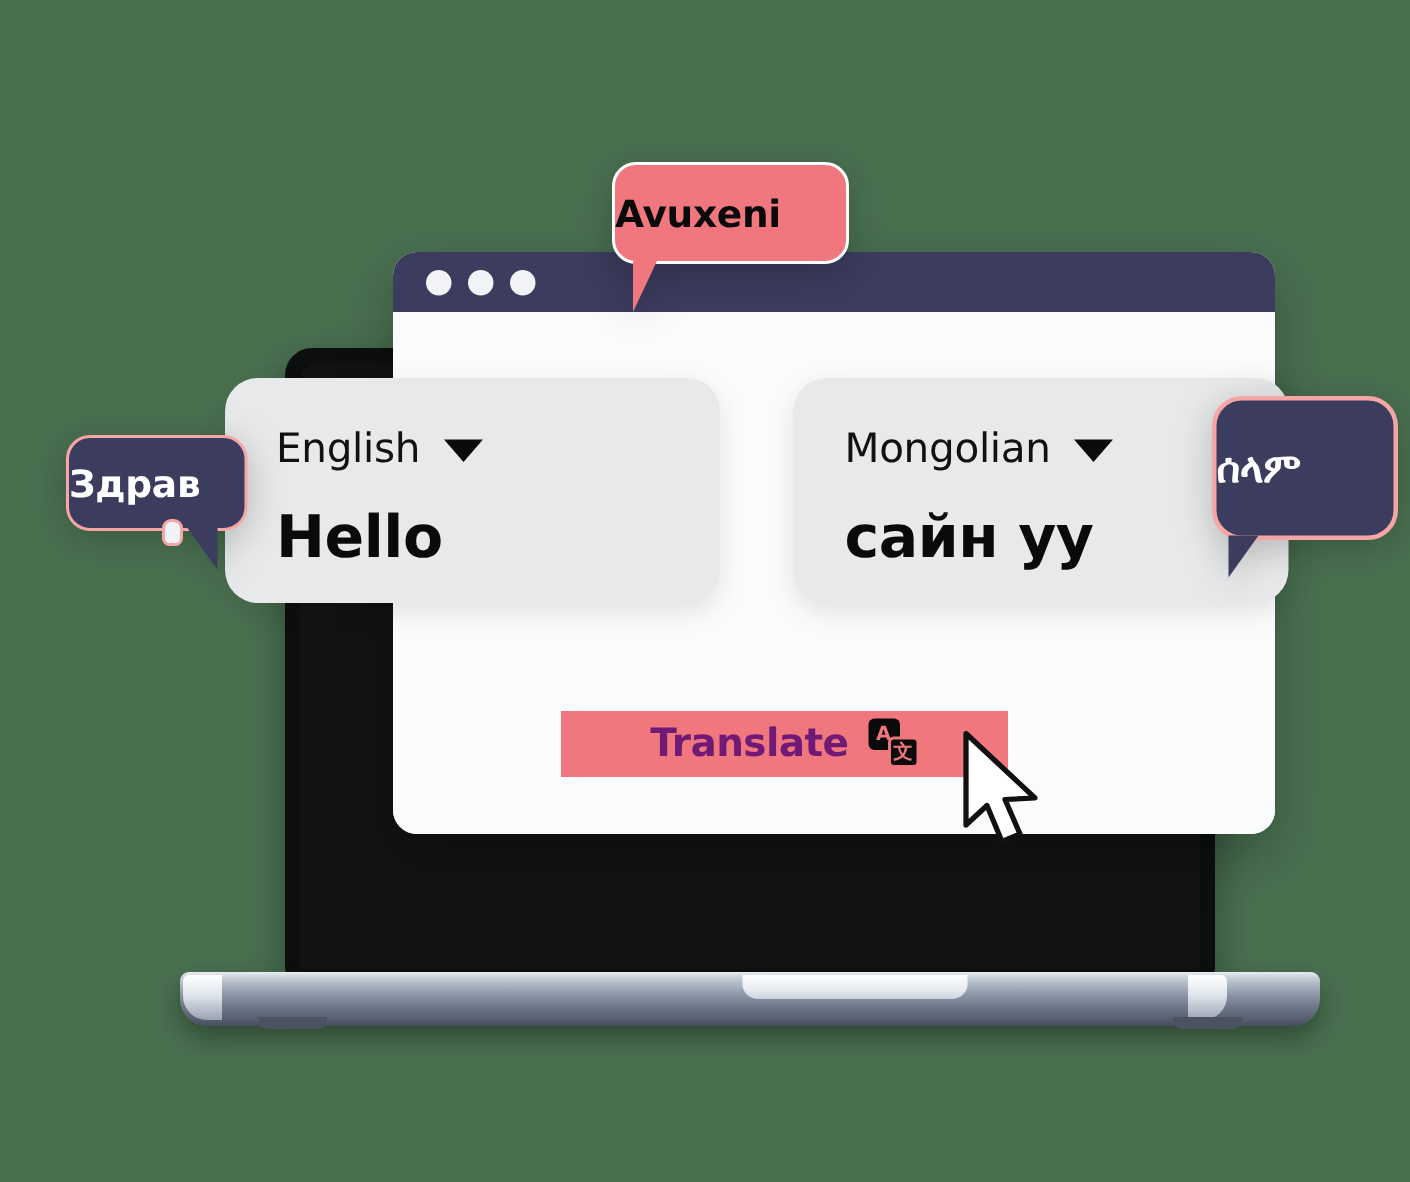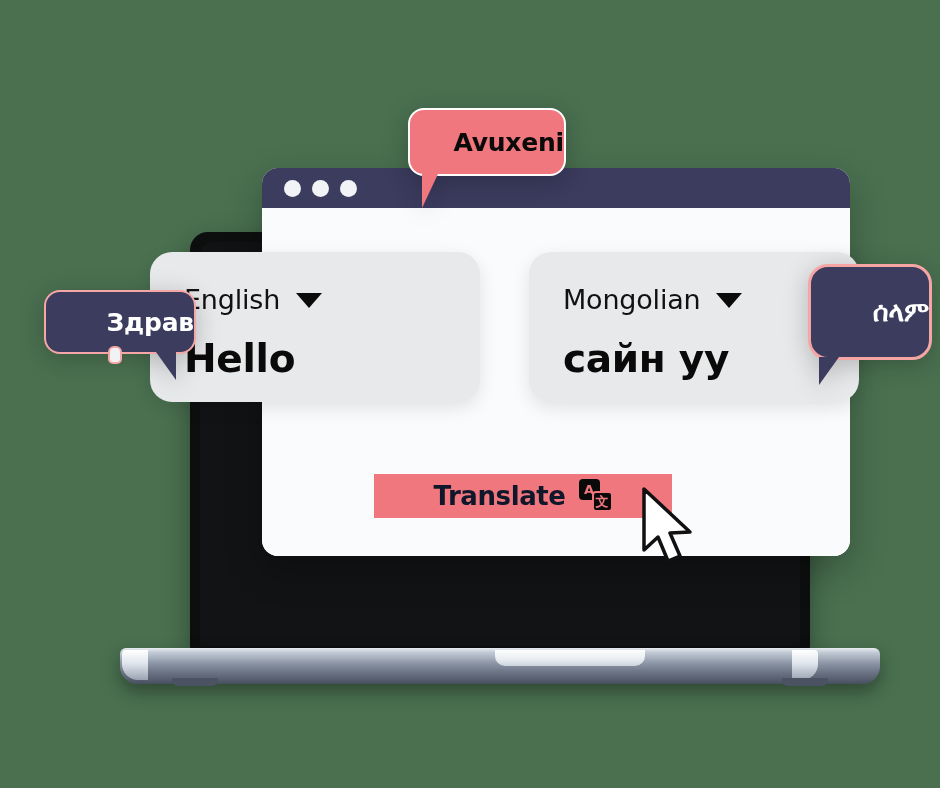--- a/index.html
+++ b/index.html
@@ -182,21 +182,21 @@
     background: #f1777f;
     display: flex;
     align-items: center;
     justify-content: center;
     gap: 13px;
     cursor: pointer;
   }
   .translate-label {
     font-size: 26px;
     font-weight: 700;
-    color: #0f172a;
+    color: #701a75;
     letter-spacing: -0.4px;
   }
   .translate-icon { position: relative; width: 34px; height: 34px; }
   .translate-icon .sq {
     position: absolute;
     background: #0a0a0a;
     border-radius: 4px;
     color: #f1777f;
     font-size: 13px;
     font-weight: 700;
@@ -217,21 +217,21 @@
     width: 58px;
     height: 82px;
     pointer-events: none;
   }
 
   
   .bubble {
     position: absolute;
     display: flex;
     align-items: center;
-    justify-content: flex-end;
+    justify-content: flex-start;
     border-radius: 16px;
     white-space: nowrap;
     filter: drop-shadow(0 5px 12px rgba(0,0,0,0.22));
   }
   .bubble .btext {
     font-weight: 700;
     letter-spacing: -0.2px;
     position: relative;
     z-index: 2;
   }
@@ -250,21 +250,21 @@
   #bubble-avuxeni .btext { font-size: 25px; color: #0a0a0a; }
   #bubble-avuxeni .tail {
     left: 12px; bottom: -34px;
     border-left: 16px solid #f1777f;
     border-bottom: 34px solid transparent;
     border-right: 12px solid transparent;
   }
 
   
   #bubble-zdrav {
-    left: 44px; top: 290px; width: 152px; height: 64px;
+    left: 44px; top: 290px; width: 121px; height: 64px;
     background: #3b3c5e;
     border: 2px solid #f5a6a6;
   }
   #bubble-zdrav .btext { font-size: 25px; color: #ffffff; }
   #bubble-zdrav .tail {
     right: 18px; bottom: -28px;
     border-right: 20px solid #3b3c5e;
     border-bottom: 28px solid transparent;
     border-left: 8px solid transparent;
   }

